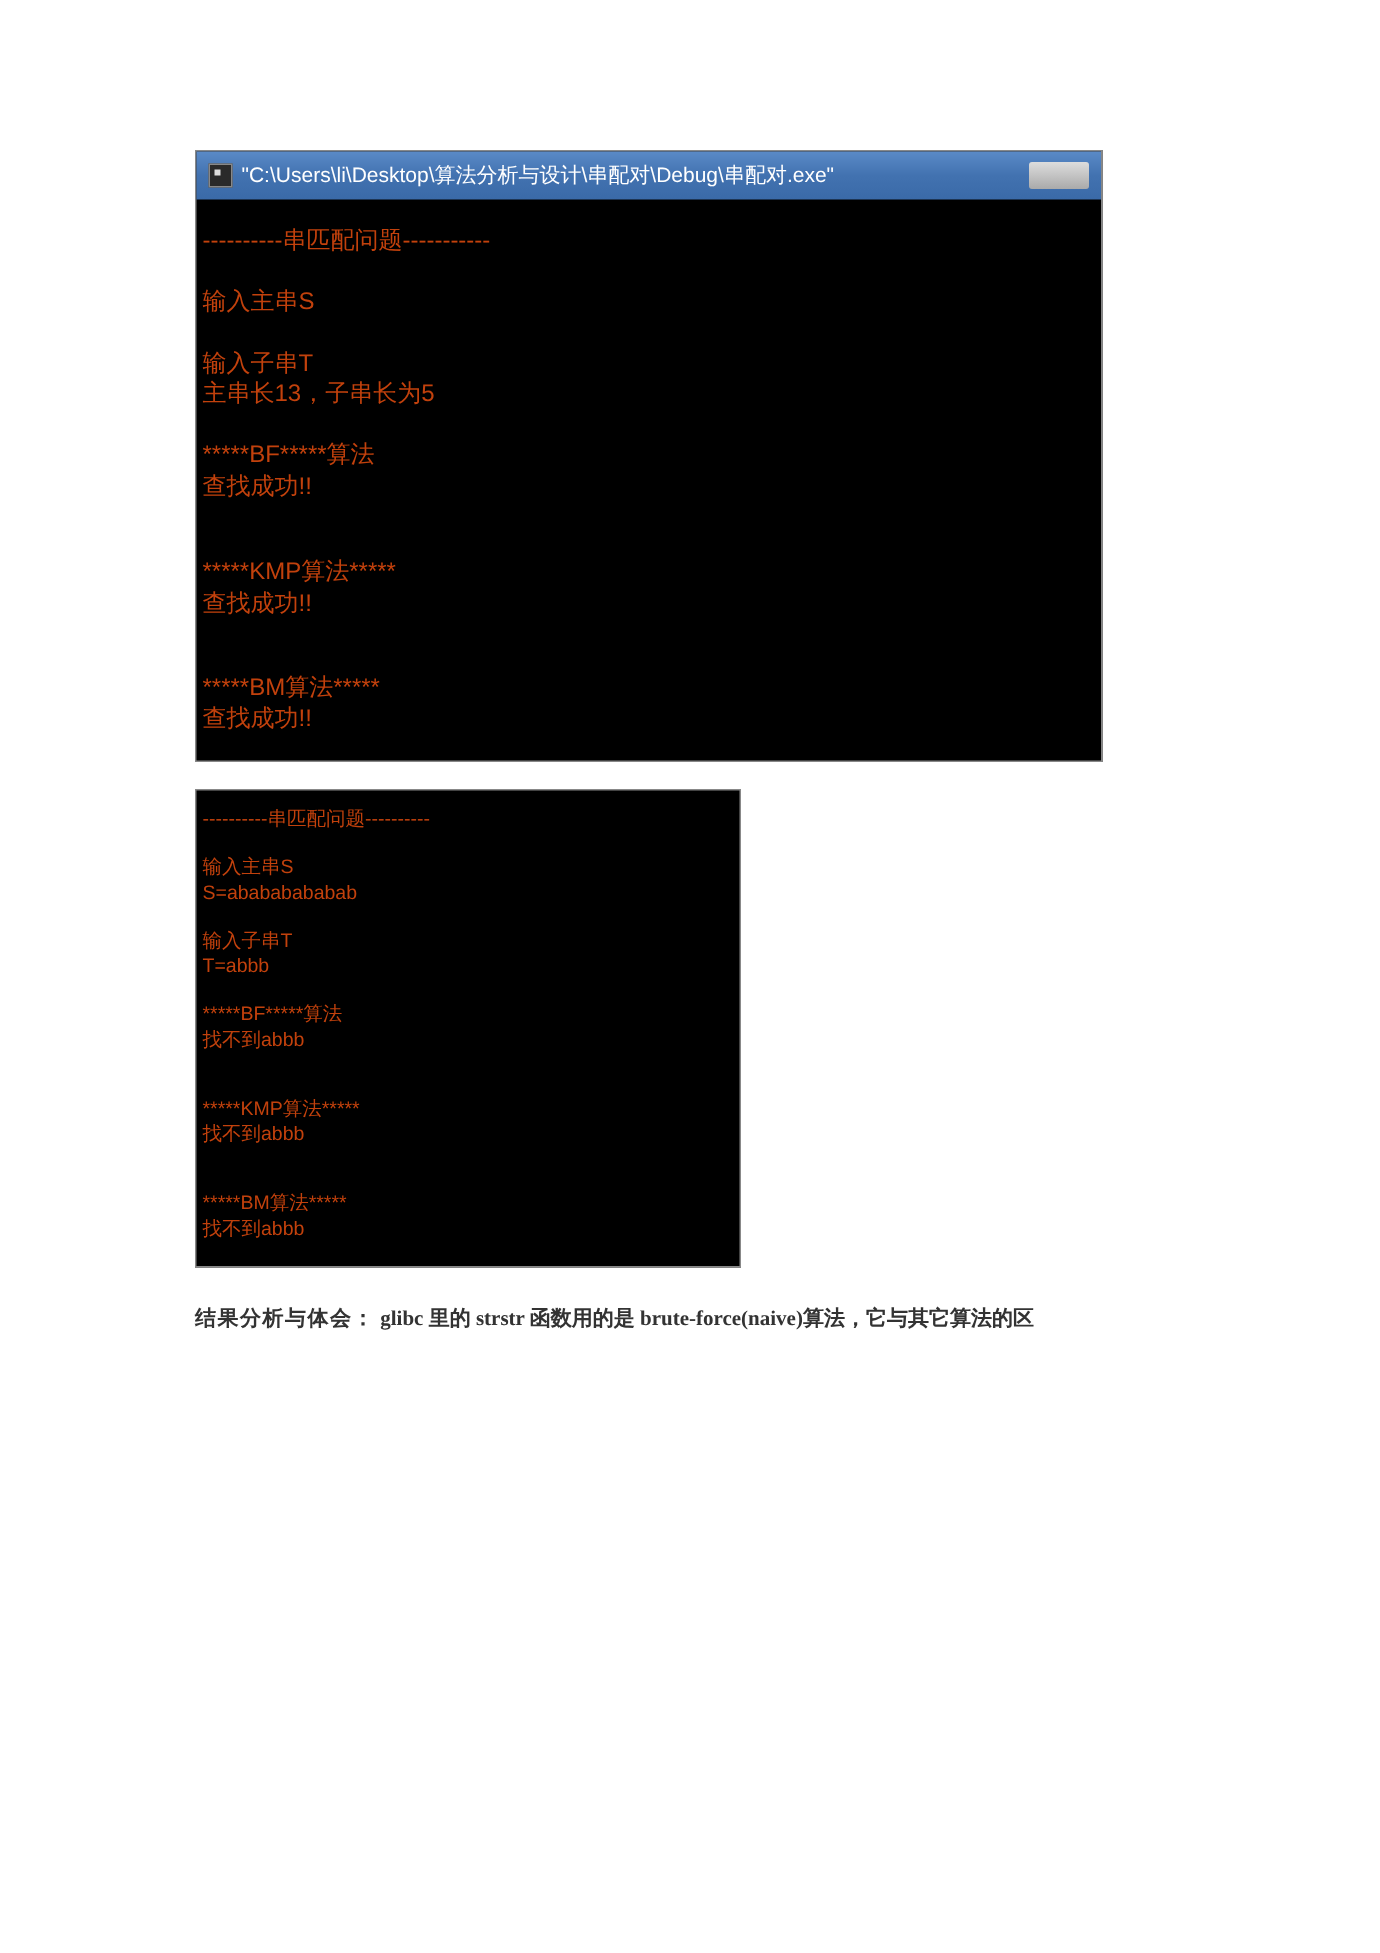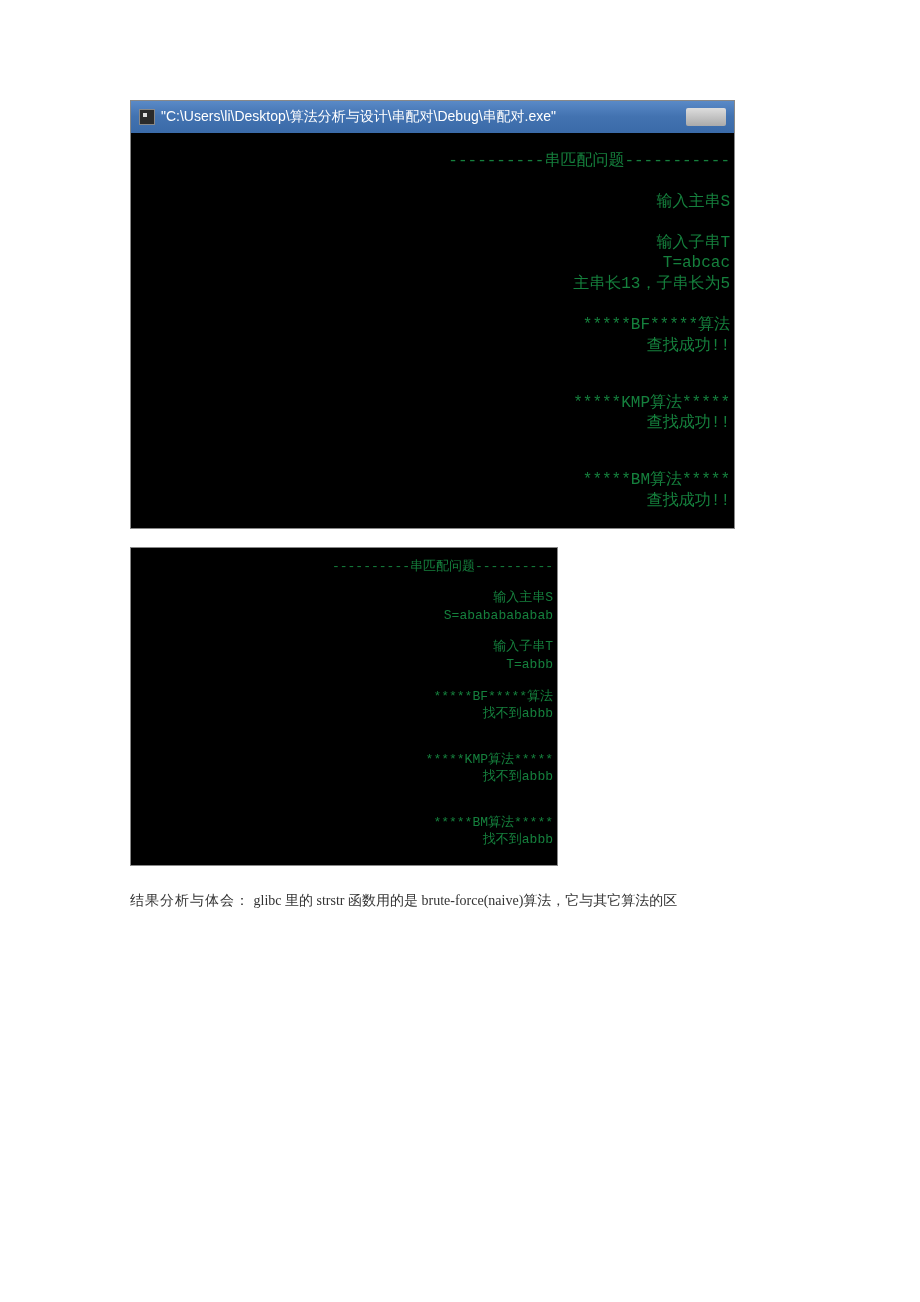--- a/index.html
+++ b/index.html
@@ -14,21 +14,21 @@
     }
     .window {
       background: #000000;
       border: 1px solid #888;
       margin-bottom: 18px;
     }
     .window-large {
       width: 605px;
     }
     .window-small {
-      width: 428px;
+      width: 364px;
     }
     .titlebar {
       background: linear-gradient(to bottom, #5a8ac7 0%, #4272b0 50%, #3a6aa8 100%);
       height: 32px;
       display: flex;
       align-items: center;
       padding: 0 8px;
       color: #ffffff;
       font-family: "Microsoft YaHei", sans-serif;
       font-size: 14px;
@@ -55,24 +55,23 @@
       flex: 1;
     }
     .titlebar-right {
       width: 40px;
       height: 18px;
       background: linear-gradient(to bottom, #ddd, #aaa);
       border-radius: 2px;
     }
     .content {
       padding: 10px 4px 16px 4px;
-      color: #15803d;
-      font-family: Liberation Mono, monospace;
+      color: #c2410c;
+      font-family: Liberation Sans, sans-serif;
       line-height: 1.3;
-      text-align: right;
     }
     .content-large {
       font-size: 16px;
     }
     .content-small {
       font-size: 13px;
       line-height: 1.35;
     }
     .line {
       white-space: pre;
@@ -86,20 +85,21 @@
     .block-gap-small {
       height: 14px;
     }
     .doc-text {
       font-family: SimSun, "宋体", serif;
       font-size: 14px;
       color: #333;
       line-height: 2.2;
       margin-top: 20px;
       width: 640px;
+      font-weight: bold;
     }
     .doc-label {
       letter-spacing: 1px;
     }
   </style>
 </head>
 <body>
 
 <div class="window window-large">
   <div class="titlebar">
@@ -107,21 +107,20 @@
     <span class="titlebar-text">"C:\Users\li\Desktop\算法分析与设计\串配对\Debug\串配对.exe"</span>
     <span class="titlebar-right"></span>
   </div>
   <div class="content content-large">
     <div style="height:8px"></div>
     <div class="line">----------串匹配问题-----------</div>
     <div class="block-gap"></div>
     <div class="line">输入主串S</div>
     <div class="block-gap"></div>
     <div class="line">输入子串T</div>
-    <div class="line">T=abcac</div>
     <div class="line">主串长13，子串长为5</div>
     <div class="block-gap"></div>
     <div class="line">*****BF*****算法</div>
     <div class="line">查找成功!!</div>
     <div class="block-gap-large"></div>
     <div class="line">*****KMP算法*****</div>
     <div class="line">查找成功!!</div>
     <div class="block-gap-large"></div>
     <div class="line">*****BM算法*****</div>
     <div class="line">查找成功!!</div>

